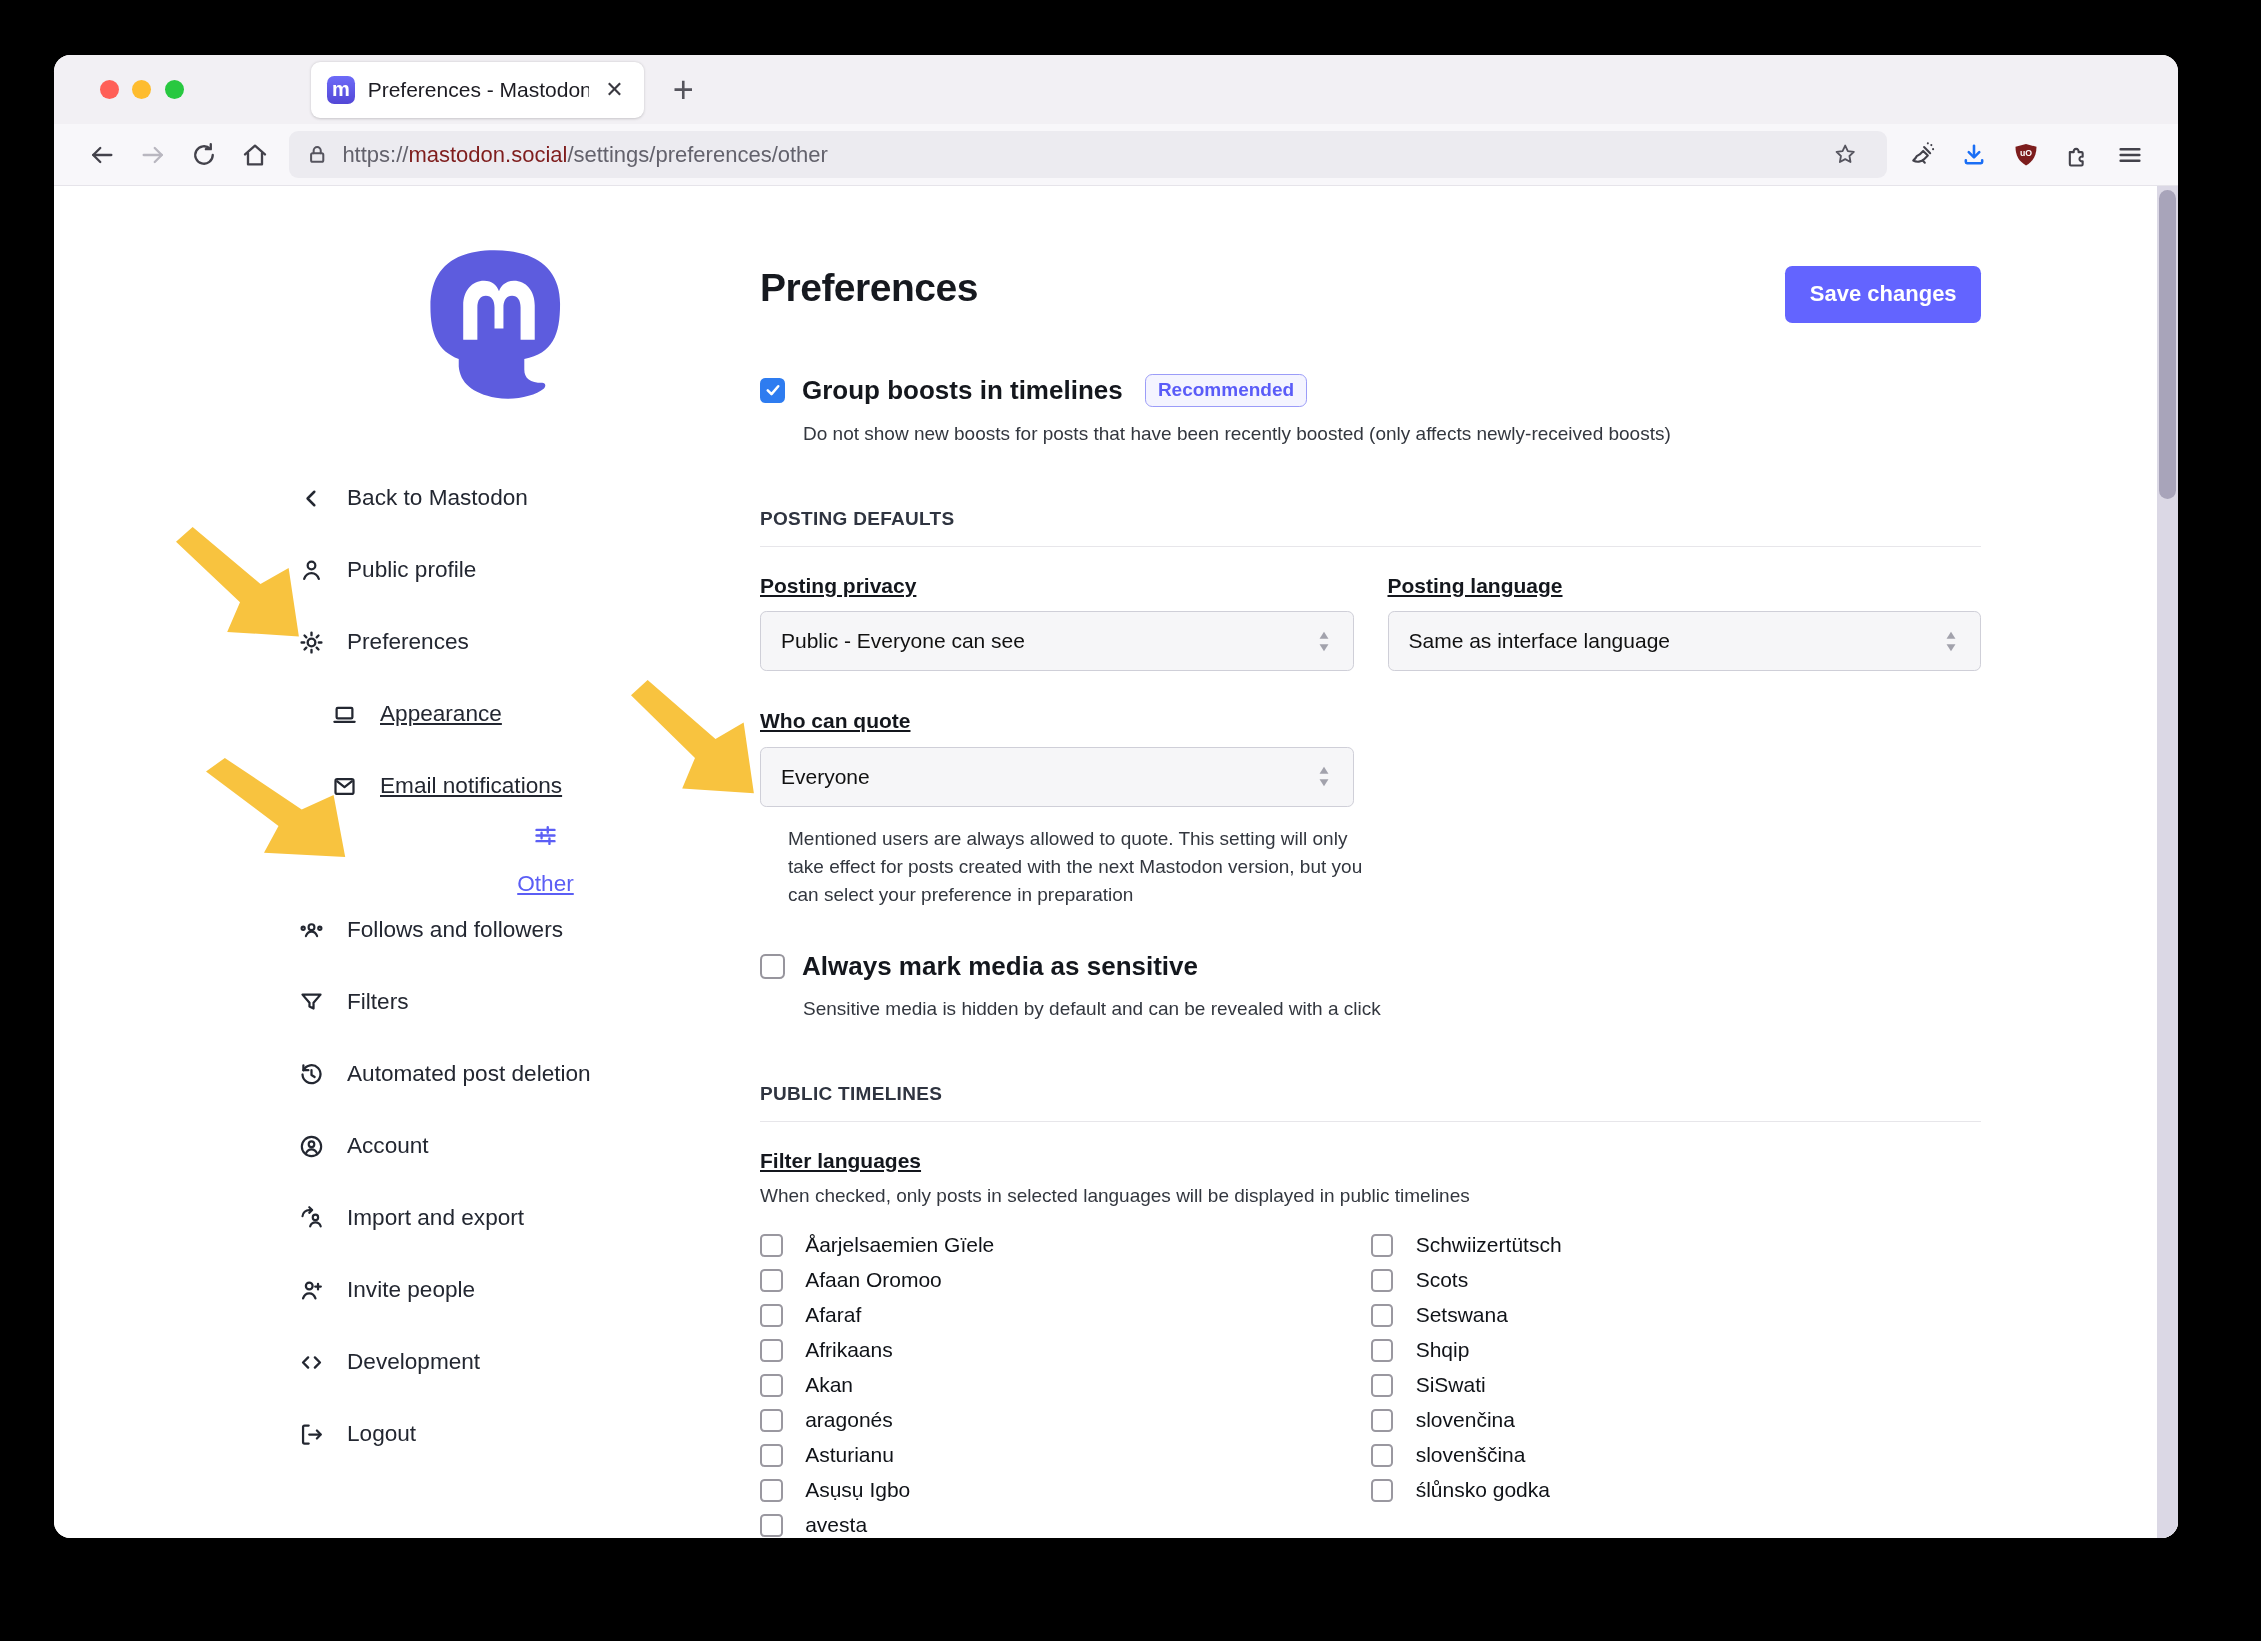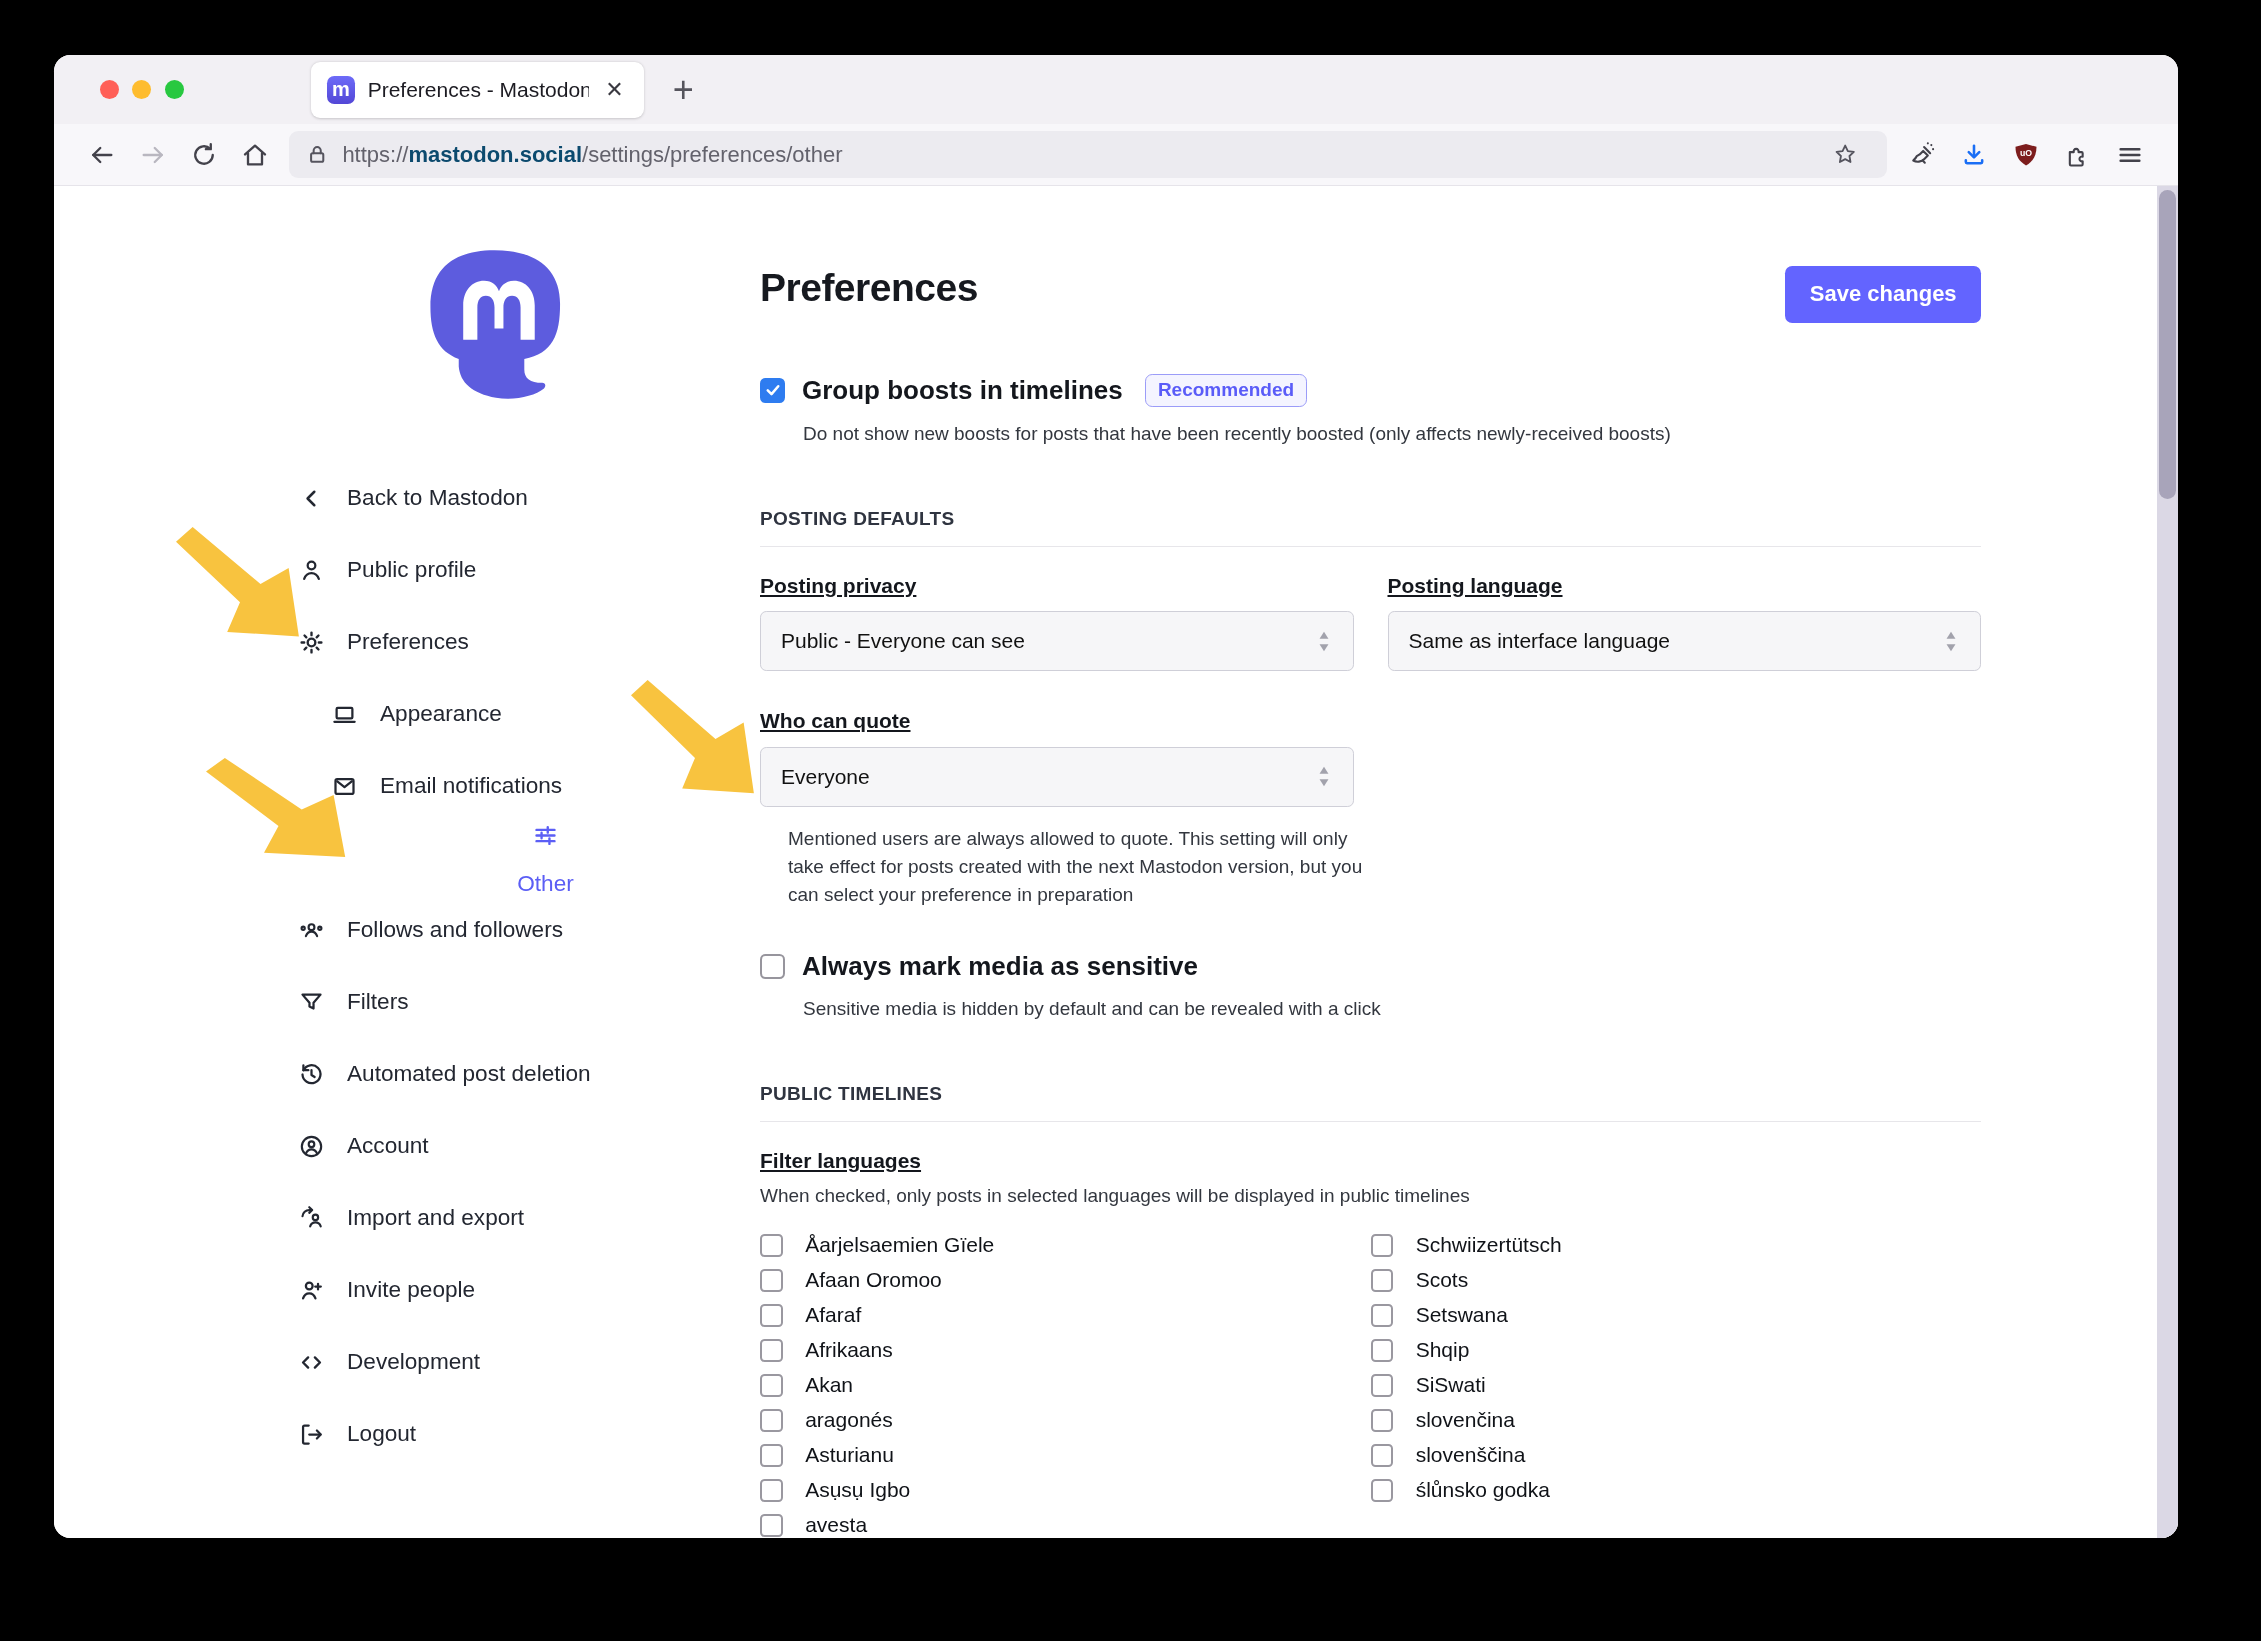--- a/index.html
+++ b/index.html
@@ -25,39 +25,39 @@
 
   
   .navbar { height:62px; background:#f8f7fa; border-bottom:0.9px solid #e6e4ea; display:flex; align-items:center; padding:0 22px; }
   .nav-ico { width:51px; height:47px; display:flex; align-items:center; justify-content:center; color:#43424b; }
   .nav-ico svg { width:28px; height:28px; }
   .nav-ico.disabled { color:#b9b7c0; }
   .urlbar { flex:1; height:47px; background:#ecebf0; border-radius:9px; display:flex; align-items:center;
             padding:0 16.3px; margin:0 9px; gap:12.7px; }
   .urlbar svg { width:24.4px; height:24.4px; color:#55545e; flex:none; }
   .url-text { font-size:22px; color:#63626c; white-space:nowrap; flex:1; }
-  .url-text .domain { color:#0c4a6e; font-weight:bold; }
+  .url-text .domain { color:#7f1d1d; font-weight:normal; }
   .star-btn { margin-left:auto; color:#4b4a53; }
   .right-icons { display:flex; align-items:center; }
   .right-icons .nav-ico { width:52px; }
   .dl-blue { color:#1a6ef5; }
 
   
   .content { position:relative; height:1352px; background:#fff; display:flex; overflow:hidden; }
   .scroll-track { position:absolute; right:0; top:0; bottom:0; width:21px; background:#dbd8e5; z-index:5; }
   .scroll-thumb { position:absolute; right:1.8px; top:3.6px; width:17px; height:309px; border-radius:9px; background:#a8a4ba; }
 
   
   .sidebar { width:706px; flex:none; padding-left:244px; padding-top:59px; }
   .logo { width:149px; height:158px; margin-left:122px; }
   .nav-list { margin-top:56px; }
   .nav-item { height:72px; display:flex; align-items:center; gap:22px; color:#232731; font-size:22.6px; cursor:pointer; }
   .nav-item .ic { width:27px; height:27px; flex:none; display:flex; align-items:center; justify-content:center; }
   .nav-item .ic svg { width:27px; height:27px; }
-  .nav-item.sub { margin-left:33px; }
+  .nav-item.sub { margin-left:33px;text-decoration:underline; }
   .nav-item.active { color:#5b5ef5;flex-direction:column; }
 
   
   .main { flex:1; padding-right:197px; position:relative; }
   .header-row { margin-top:80px; display:flex; justify-content:space-between; align-items:flex-start; }
   h1.page-title { font-size:39px; font-weight:bold; color:#16191f; letter-spacing:-0.5px; }
   .save-btn { background:#6364ff; color:#fff; font-size:22px; font-weight:bold; border:none;
               border-radius:7.2px; padding:15.4px 24.4px; font-family:inherit; }
 
   .check-row { display:flex; align-items:center; gap:17px; }

